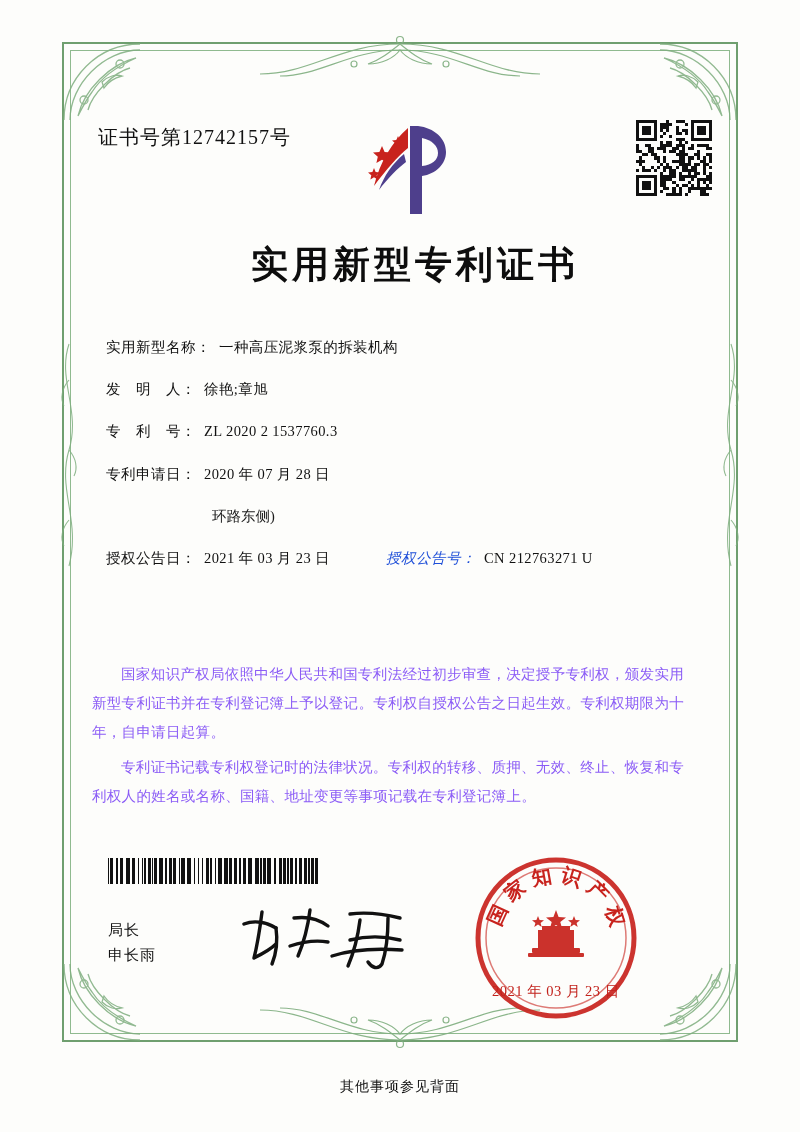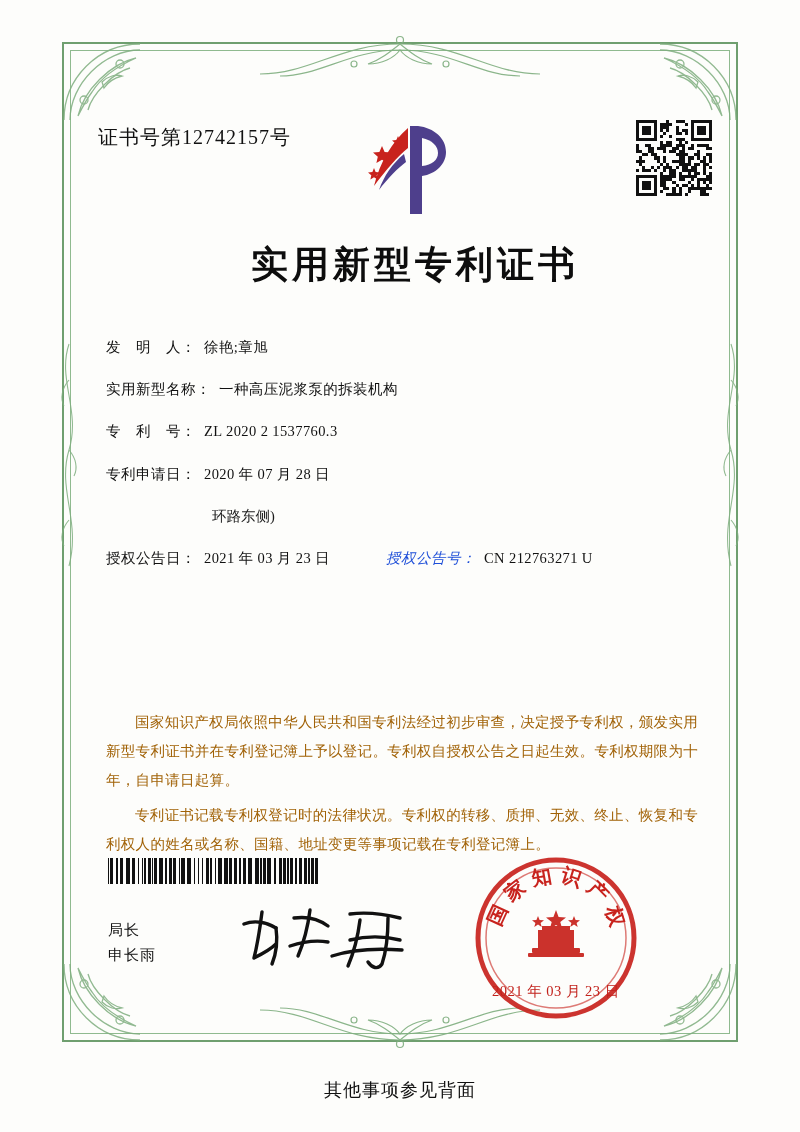--- a/index.html
+++ b/index.html
@@ -164,28 +164,27 @@
   .addr-line2 {
     margin-left: 0;
     padding-left: 106px;
     display: block;
     margin-top: 2px;
   }
 
   
   .paras {
     position: absolute;
-    left: 106px;
+    left: 92px;
     top: 660px;
     width: 592px;
     font-size: 14.5px;
     line-height: 2.0;
-    color: #a16207;
+    color: #8b5cf6;
     text-align: justify;
-    margin-top: 48px;
   }
   .paras p {
     margin: 0 0 6px 0;
     text-indent: 2em;
     letter-spacing: 0.3px;
   }
 
   
   .barcode {
     position: absolute;
@@ -246,21 +245,21 @@
     letter-spacing: 1px;
     color: #111;
   }
 
   .footnote {
     position: absolute;
     left: 0;
     right: 0;
     top: 1078px;
     text-align: center;
-    font-size: 18px;
+    font-size: 14px;
     letter-spacing: 1px;
     color: #111;
   }
 </style>
 </head>
 <body>
 
 <div class="page">
 
   <div class="border-outer"></div>
@@ -1009,27 +1008,27 @@
         <i class="on"></i>
         <i></i>
       </div>
   </div>
 
   <div class="title">实用新型专利证书</div>
 
   <div class="fields">
 
     <div class="row">
+      <span class="lbl">实用新型名称：</span>
+      <span class="val">一种高压泥浆泵的拆装机构</span>
+    </div>
+
+    <div class="row">
       <span class="lbl">发　明　人：</span>
       <span class="val">徐艳;章旭</span>
-    </div>
-
-    <div class="row">
-      <span class="lbl">实用新型名称：</span>
-      <span class="val">一种高压泥浆泵的拆装机构</span>
     </div>
 
     <div class="row">
       <span class="lbl">专　利　号：</span>
       <span class="val">ZL 2020 2 1537760.3</span>
     </div>
 
     <div class="row">
       <span class="lbl">专利申请日：</span>
       <span class="val">2020 年 07 月 28 日</span>

